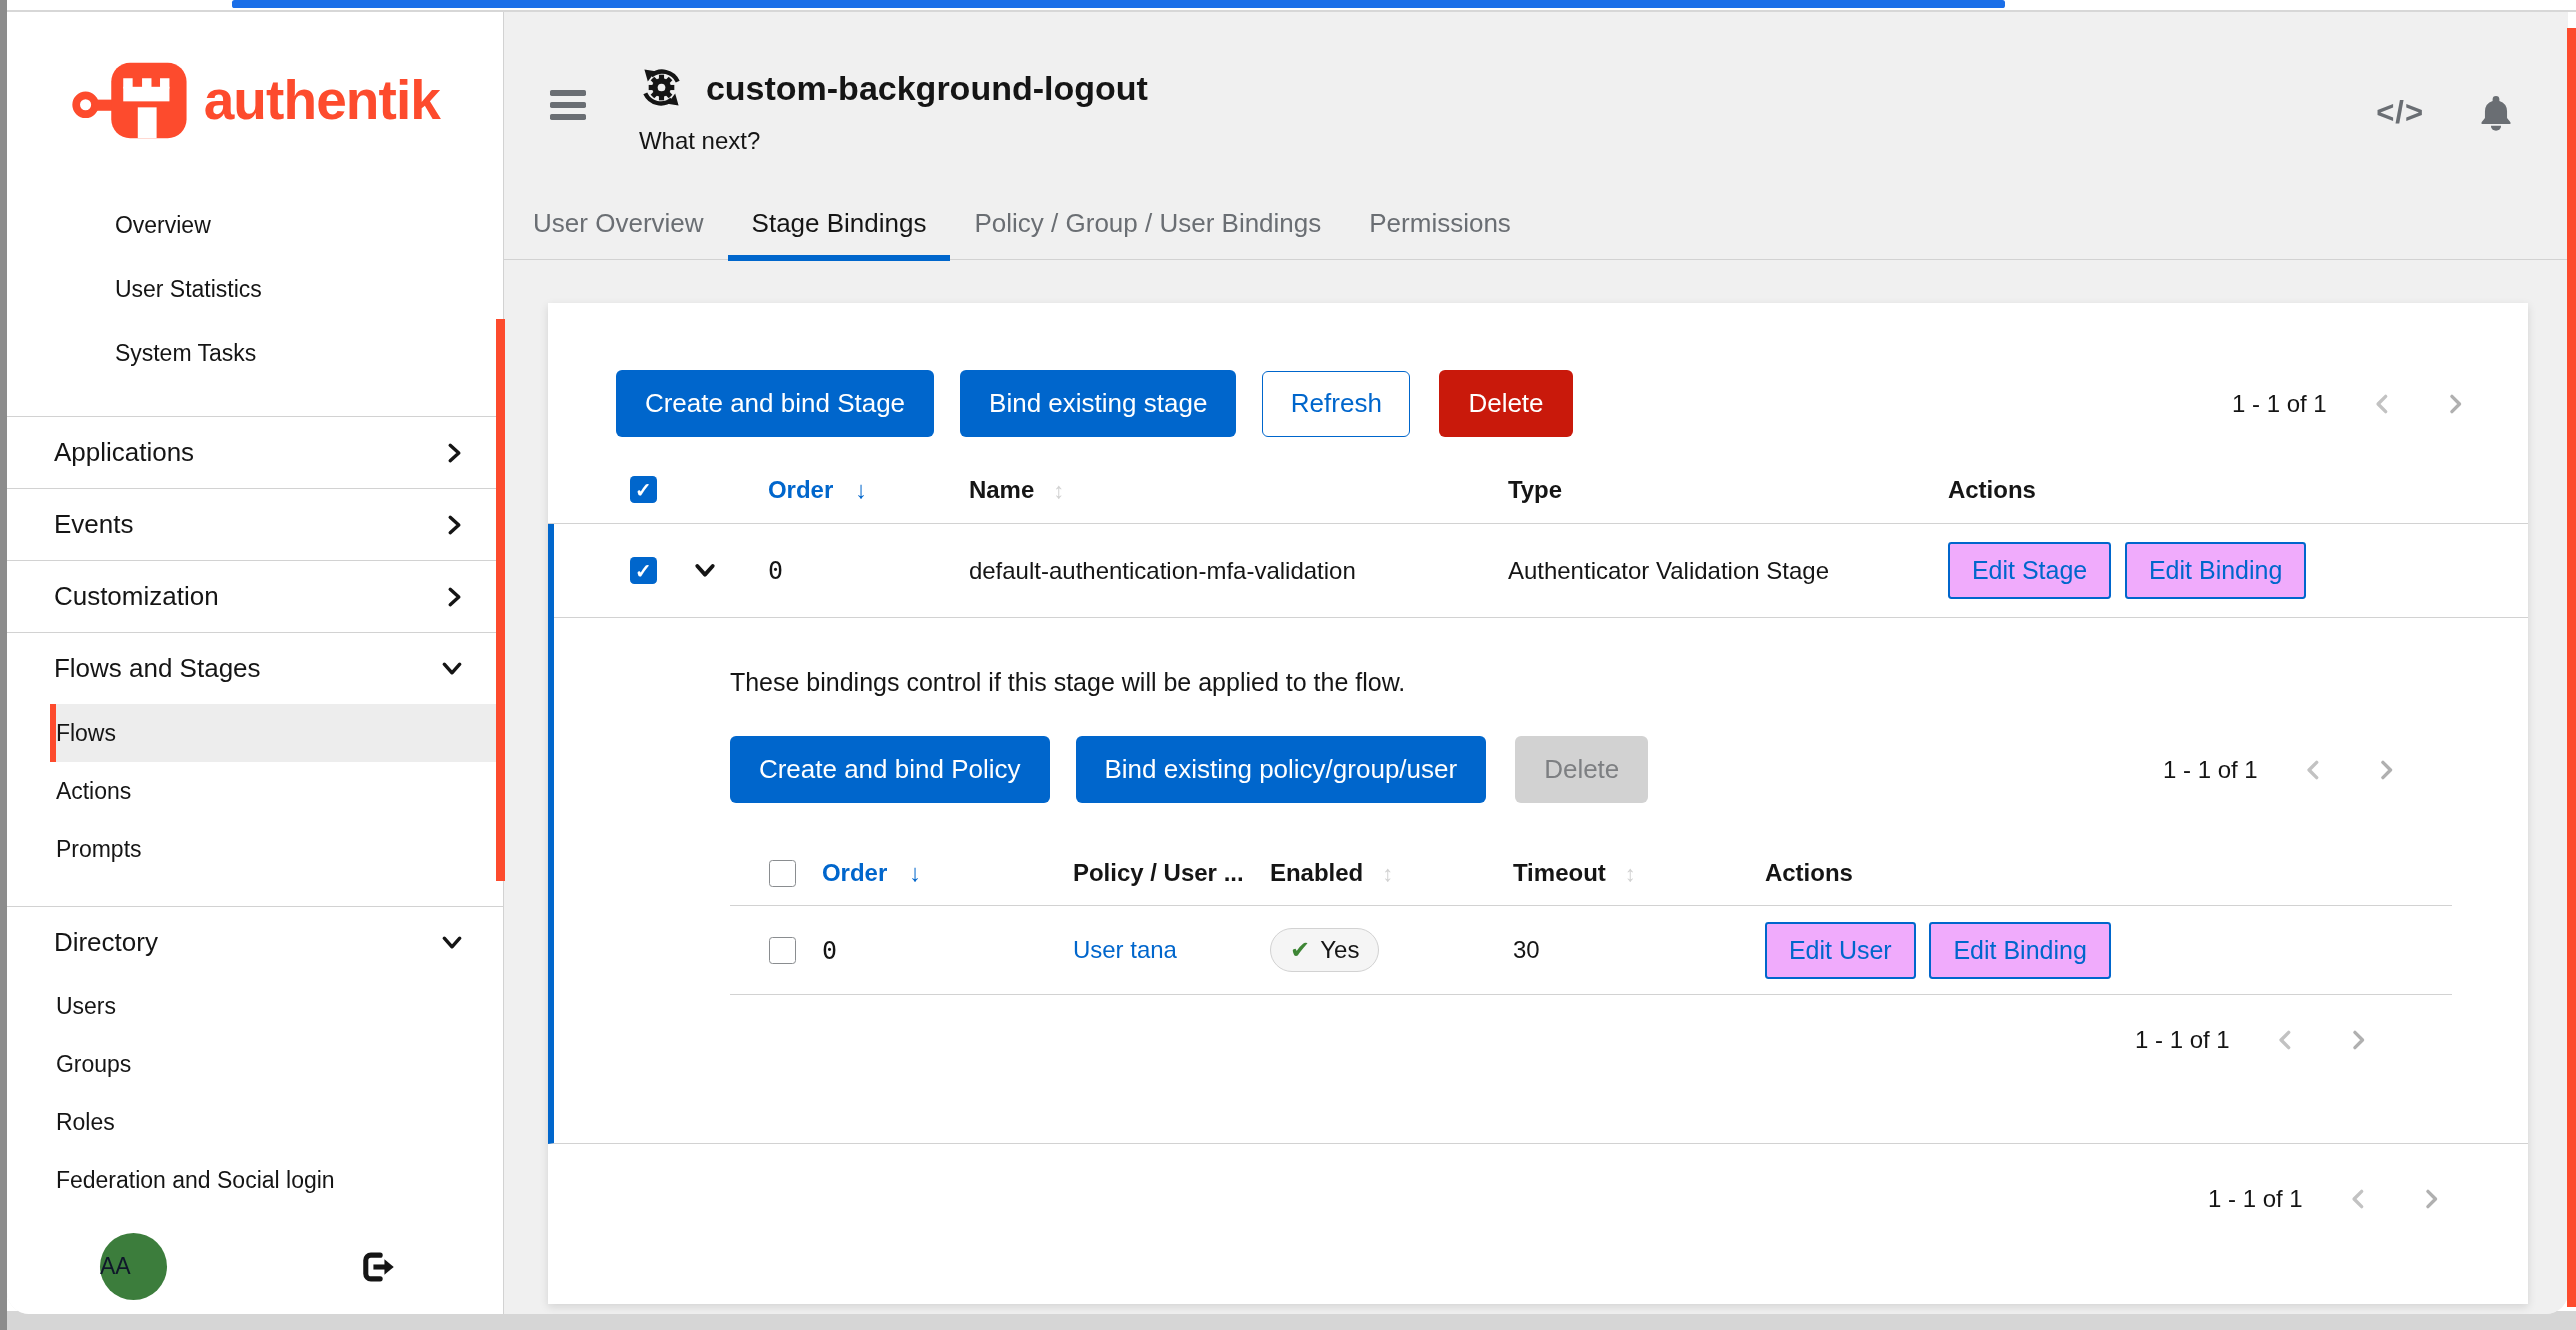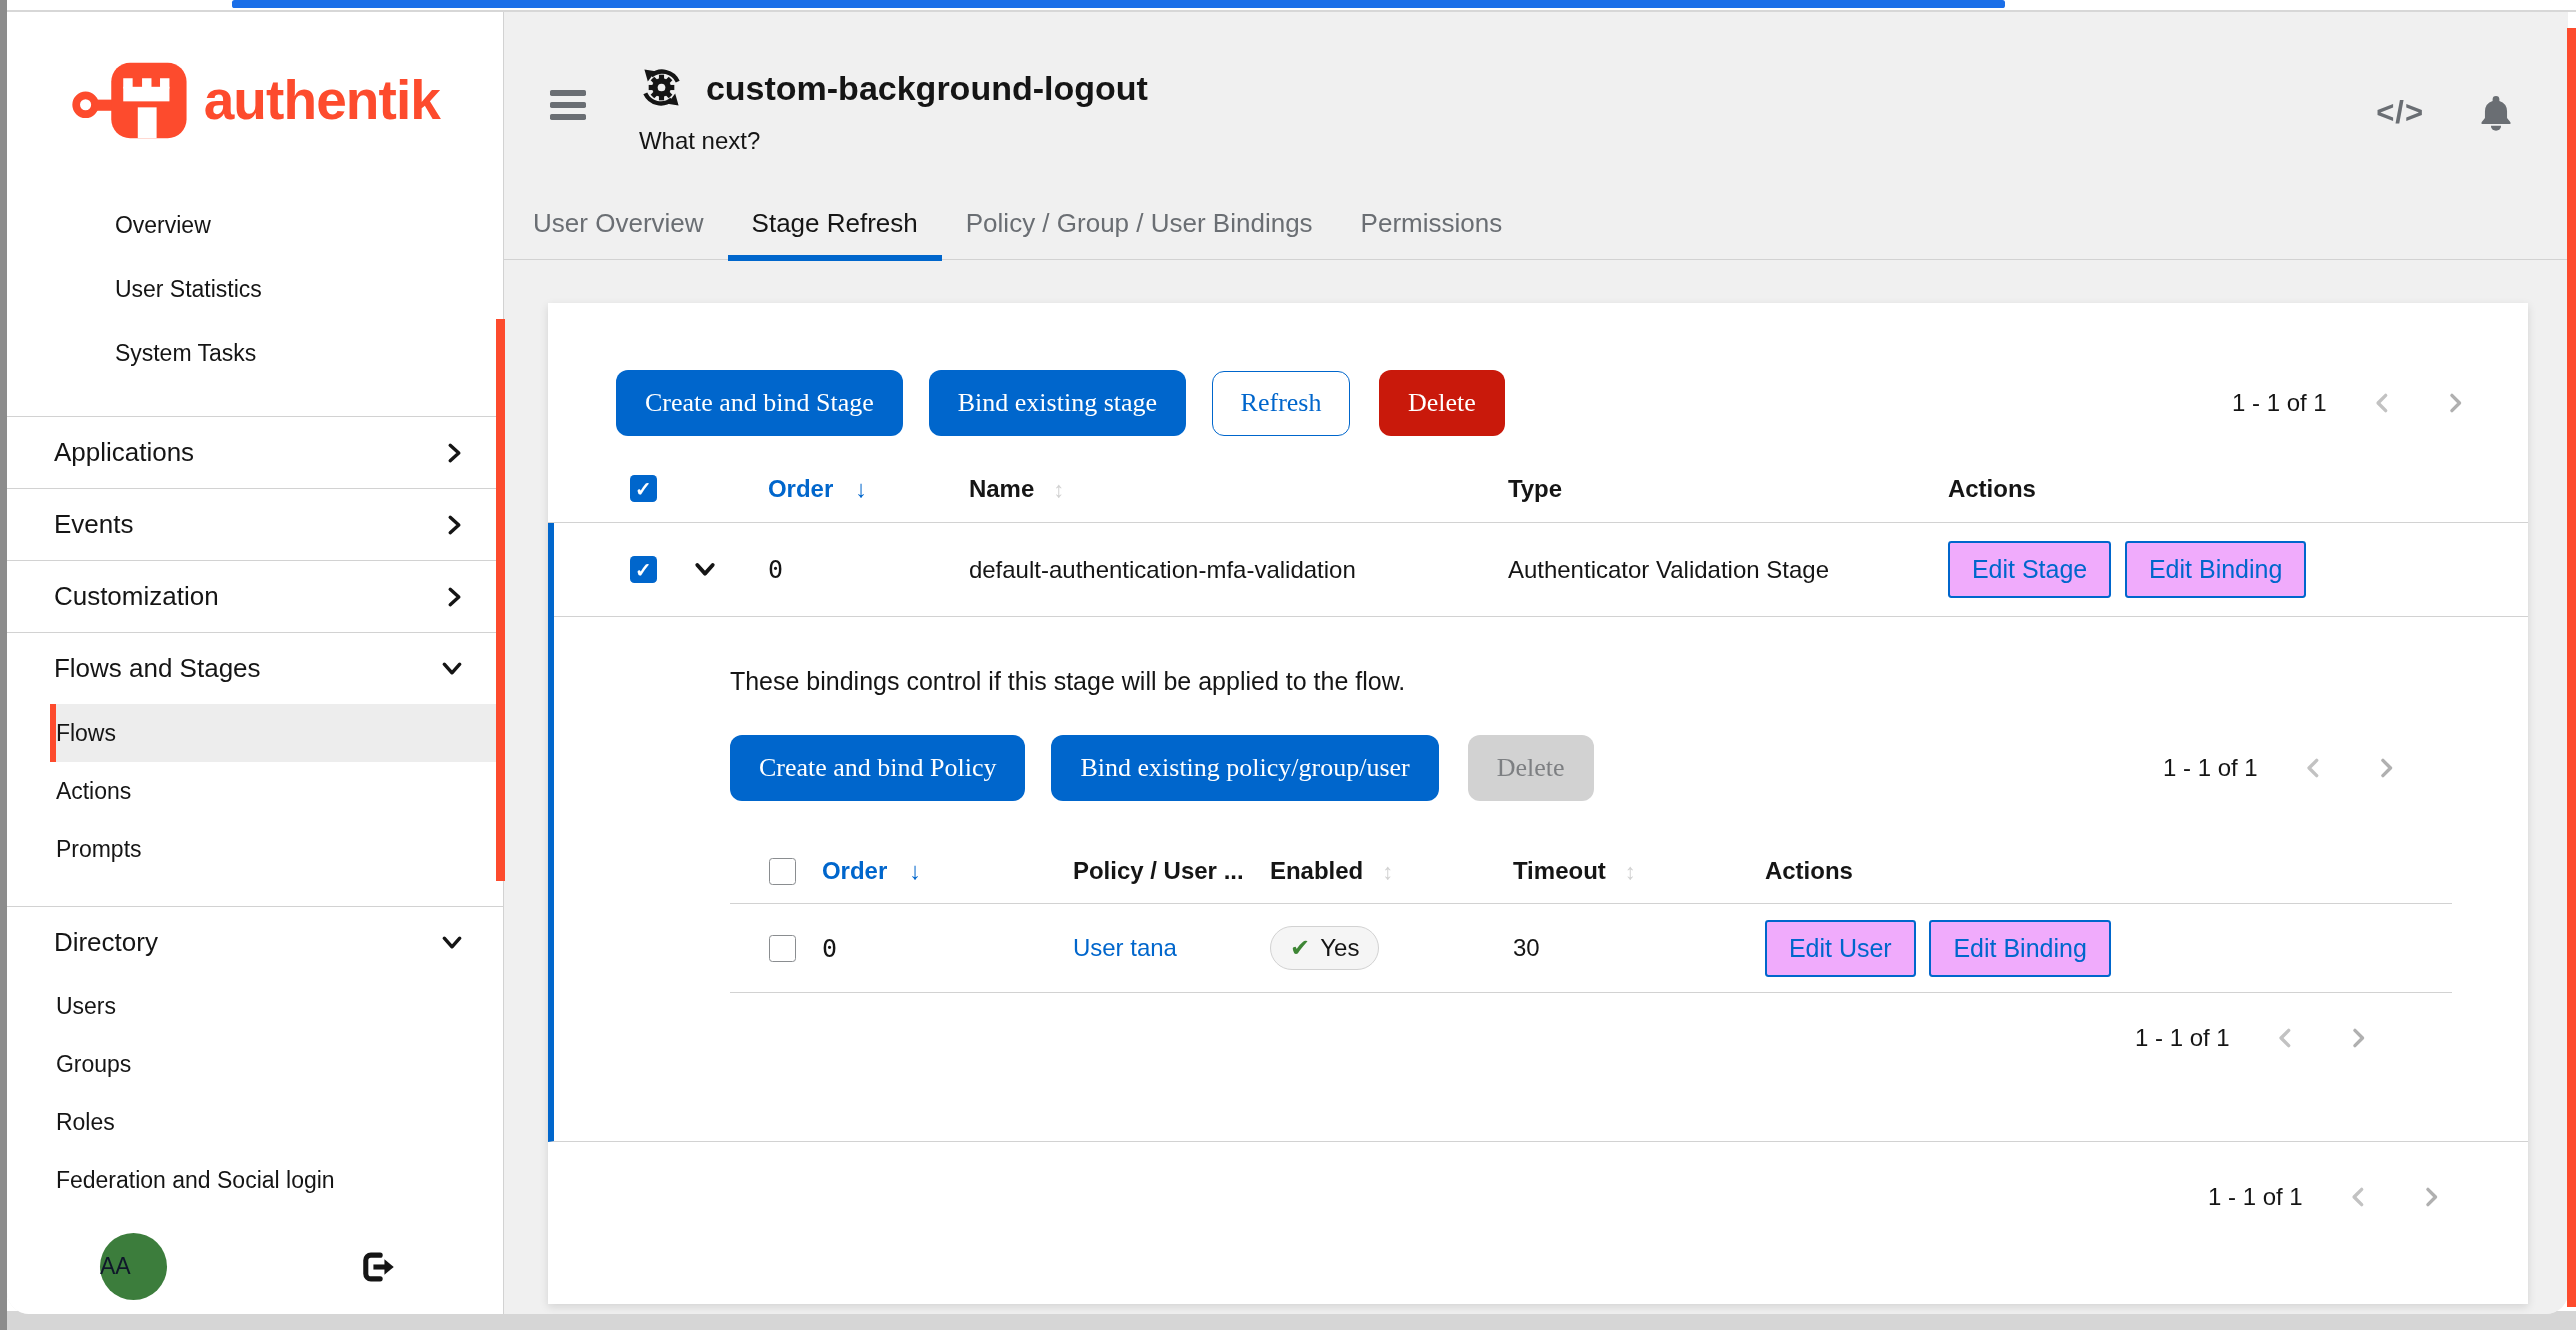--- a/index.html
+++ b/index.html
@@ -52,21 +52,21 @@
 
   .tabs{display:flex;margin-top:39px;padding-left:5.2px;border-bottom:1.7px solid #d2d2d2;}
   .tab{padding:13.7px 24px 20.6px;font-size:26px;color:#6a6e73;position:relative;cursor:pointer;white-space:nowrap;}
   .tab.active{color:#151515;}
   .tab.active::after{content:"";position:absolute;left:0;right:0;bottom:-1.7px;height:6px;background:#0066cc;}
 
   .card{flex:1;margin:43px 40px 10.3px 44px;background:#fff;box-shadow:0 2.6px 8.6px rgba(3,3,3,.12);
         display:flex;flex-direction:column;}
 
   .toolbar{display:flex;align-items:center;padding:67px 62px 0 68px;}
-  .btn{font-family:Liberation Serif, serif;font-size:26px;border:none;border-radius:12px;padding:18px 29px;cursor:pointer;white-space:nowrap;}
+  .btn{font-family:Liberation Sans, sans-serif;font-size:26px;border:none;border-radius:6px;padding:18px 29px;cursor:pointer;white-space:nowrap;}
   .btn+.btn{margin-left:26px;}
   .btn-primary{background:#0066cc;color:#fff;}
   .btn-secondary{background:#fff;color:#0066cc;border:1.7px solid #0066cc;padding:16.3px 27.5px;}
   .btn-danger{background:#c9190b;color:#fff;margin-left:29px !important;}
   .btn-disabled{background:#d2d2d2;color:#7d7f82;cursor:default;margin-left:29px !important;}
 
   .pagination{margin-left:auto;display:flex;align-items:center;}
   .pag-label{font-size:24px;}
   .pag-chev{margin-left:45px;cursor:pointer;display:flex;}
   .pag-chev.next{margin-left:53px;}
@@ -282,21 +282,21 @@
       <span class="bell">
         <svg width="34" height="38" viewBox="0 0 40 44">
           <path d="M20 2 a4 4 0 0 1 4 4 v2 a13 13 0 0 1 9 12 v8 l4 5 v2 H3 v-2 l4 -5 v-8 a13 13 0 0 1 9 -12 v-2 a4 4 0 0 1 4 -4 z" fill="#6a6e73"></path>
           <path d="M14 37 a6 6 0 0 0 12 0 z" fill="#6a6e73"></path>
         </svg>
       </span>
     </div>
 
     <div class="tabs">
       <div class="tab"><span>User Overview</span></div>
-      <div class="tab active"><span>Stage Refresh</span></div>
+      <div class="tab active"><span>Stage Bindings</span></div>
       <div class="tab"><span>Policy / Group / User Bindings</span></div>
       <div class="tab"><span>Permissions</span></div>
     </div>
 
     <div class="card">
 
       <div class="toolbar">
         <button class="btn btn-primary">Create and bind Stage</button>
         <button class="btn btn-primary">Bind existing stage</button>
         <button class="btn btn-secondary">Refresh</button>

